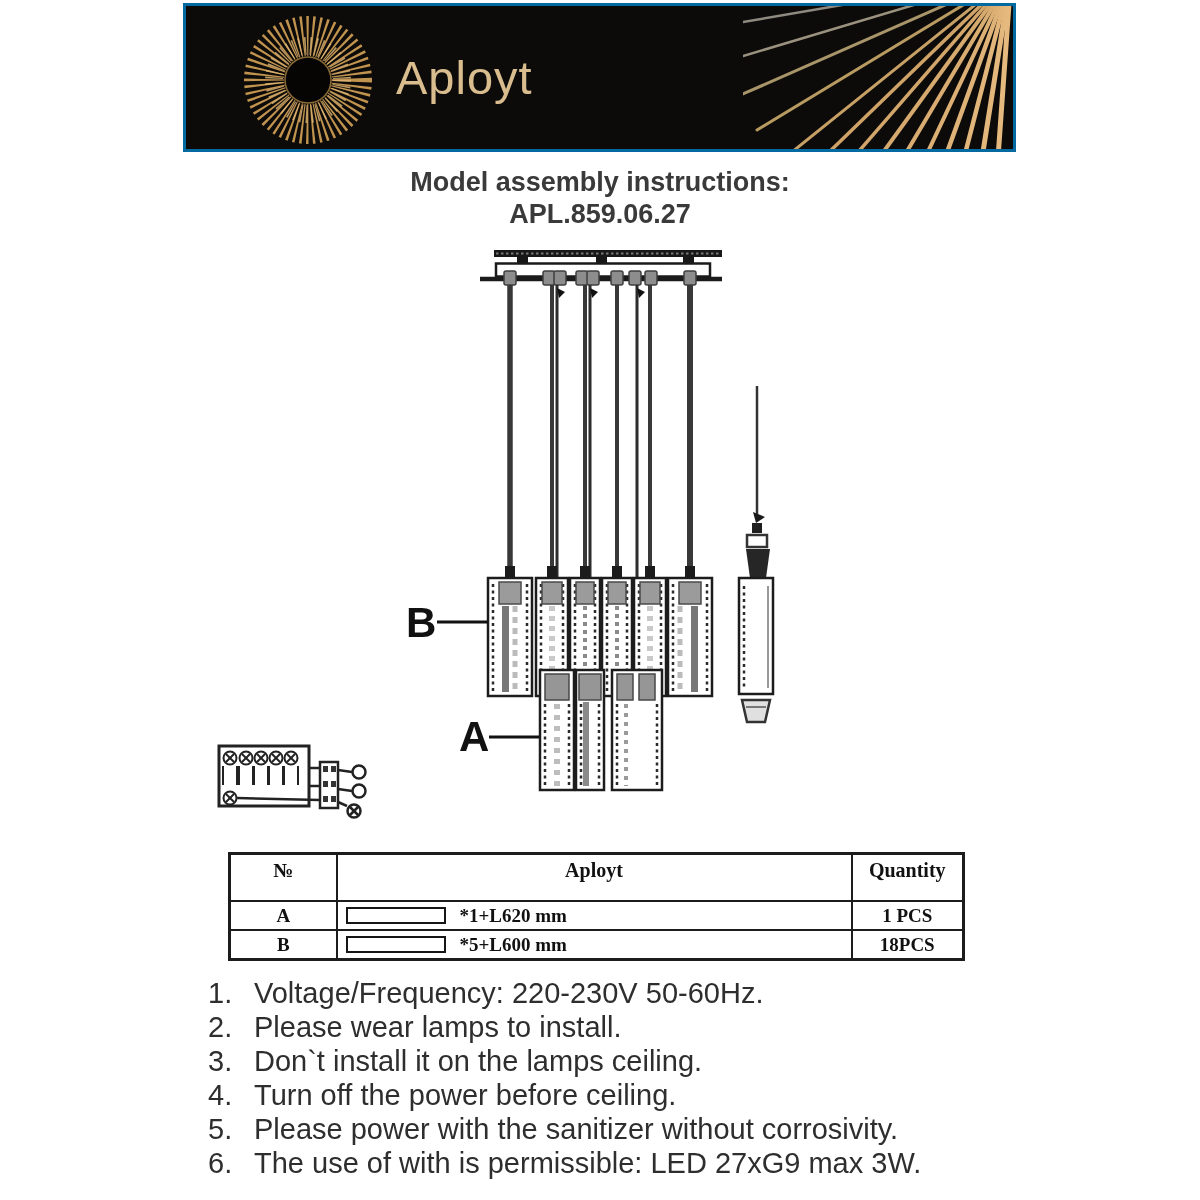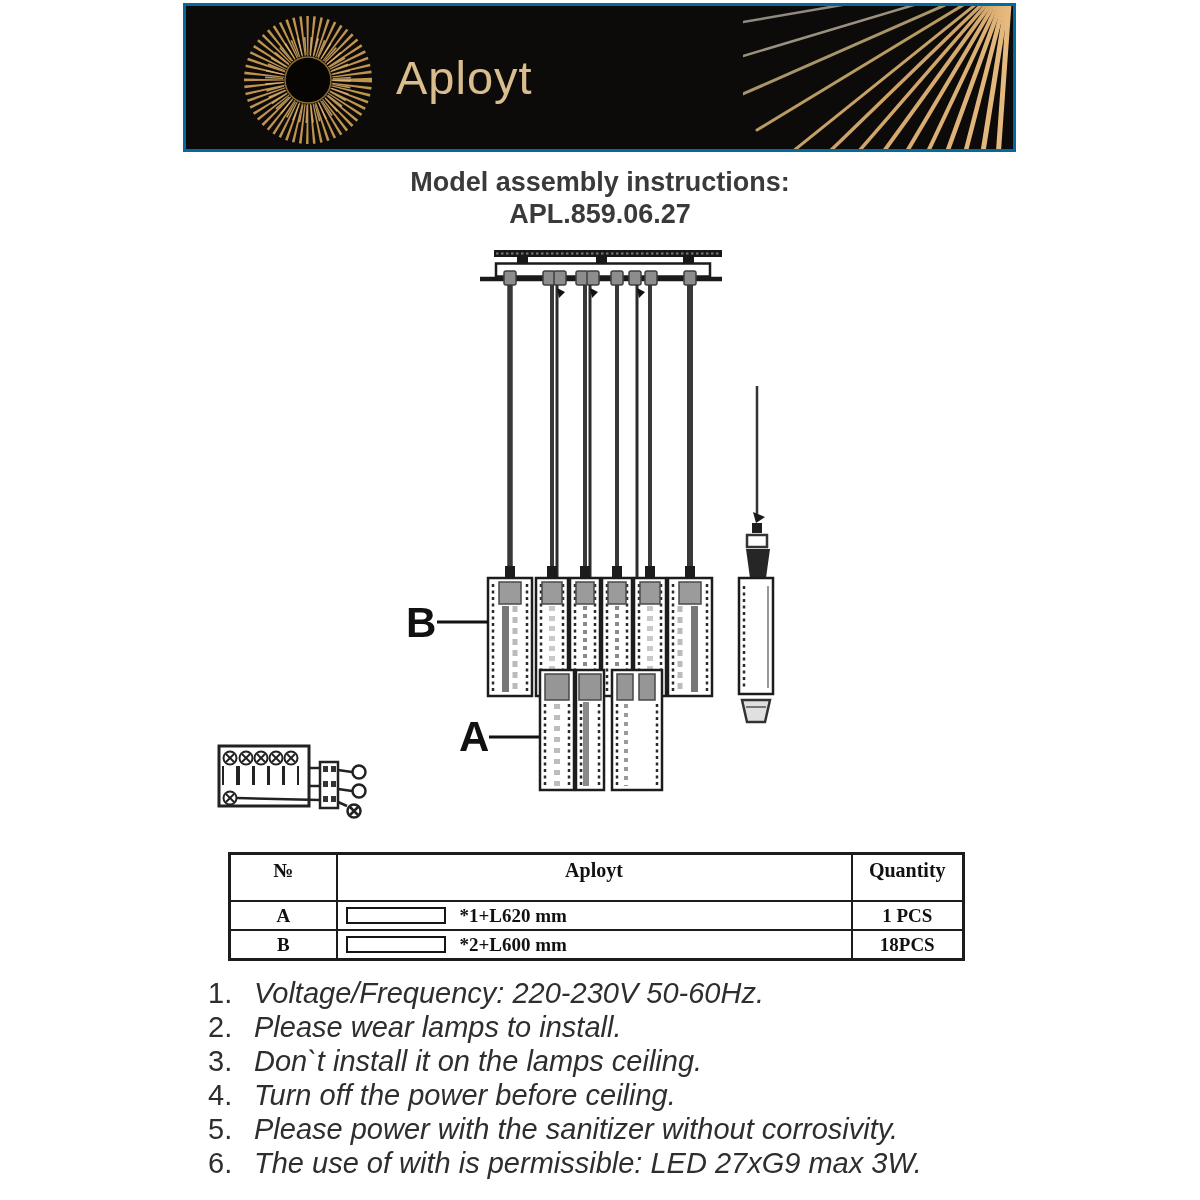--- a/index.html
+++ b/index.html
@@ -39,21 +39,21 @@
   .cell-center{text-align:center;}
   .crystal-cell{display:flex;align-items:center;}
   .crystal-shape{width:96px;height:13px;border:2px solid #161616;
                  margin-left:8px;margin-right:14px;flex:0 0 auto;}
 
   
   .instructions{position:absolute;left:208px;top:976px;width:840px;
                 color:#2e2e2e;font-size:29px;line-height:34px;}
   .instr-row{display:flex;}
   .instr-num{width:46px;flex:0 0 auto;}
-  .instr-text{flex:1;font-style:italic;}
+  .instr-text{flex:1;}
 </style>
 </head>
 <body>
 
 <div class="page">
 
   <div class="banner">
     <svg class="sunburst" viewBox="-70 -70 140 140">
       <circle cx="0" cy="0" r="44" fill="none" stroke="#c0934f" stroke-width="40" stroke-dasharray="1.8 3.1"></circle>
       <circle cx="0" cy="0" r="34" fill="none" stroke="#e0b878" stroke-width="18" stroke-dasharray="1.4 4" opacity="0.8"></circle>
@@ -317,21 +317,21 @@
             <span>*1+L620 mm</span>
           </div>
         </td>
         <td class="cell-center">1 PCS</td>
       </tr>
       <tr>
         <td class="cell-center">B</td>
         <td>
           <div class="crystal-cell">
             <span class="crystal-shape"></span>
-            <span>*2+L600 mm</span>
+            <span>*5+L600 mm</span>
           </div>
         </td>
         <td class="cell-center">18PCS</td>
       </tr>
     </tbody>
   </table>
 
   <div class="instructions">
     <div class="instr-row">
       <span class="instr-num">1.</span>

